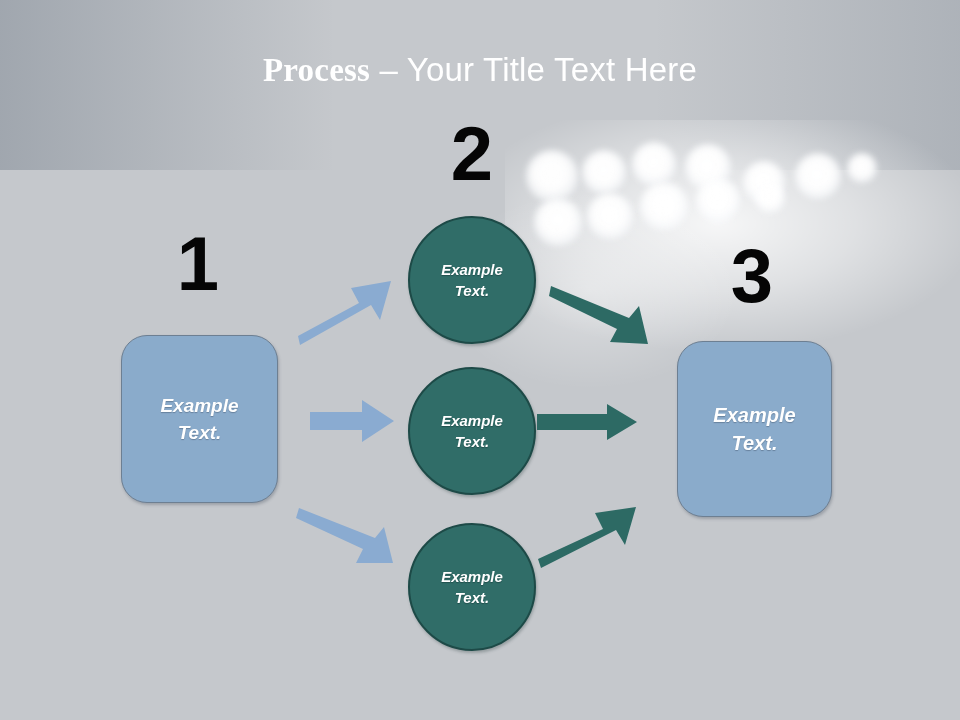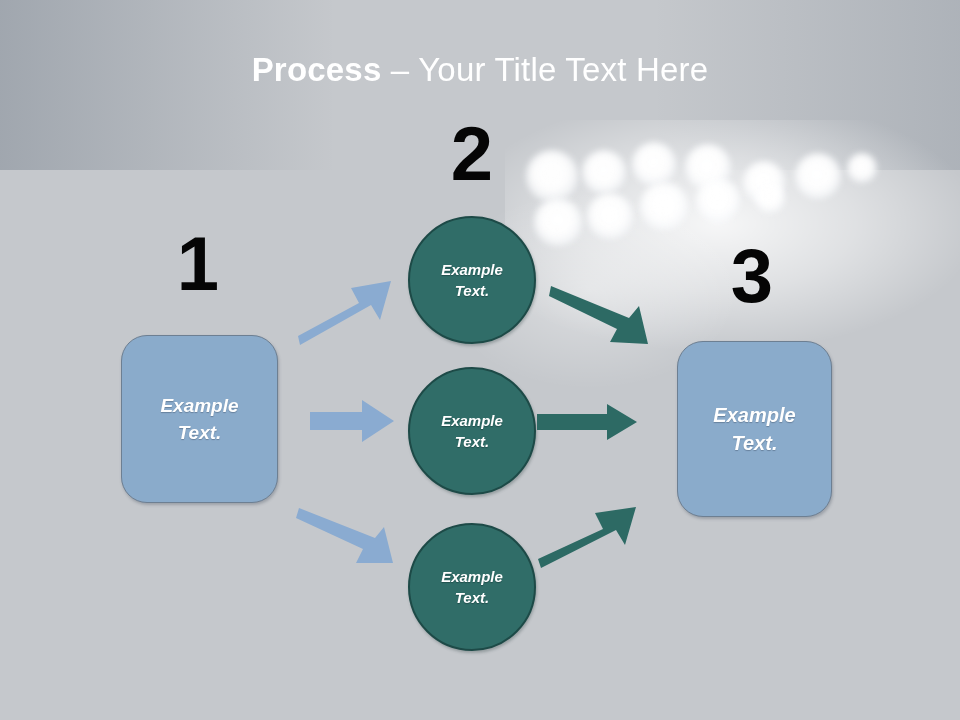--- a/index.html
+++ b/index.html
@@ -69,21 +69,21 @@
   
   #title {
     position:absolute; left:0; top:50px; width:960px;
     text-align:center;
     font-size:33px;
     line-height:40px;
     color:#ffffff;
     letter-spacing:.2px;
     white-space:nowrap;
   }
-  #title .t-bold { font-weight:bold; }
+  #title .t-bold { font-weight:bold;font-family:Liberation Serif, serif; }
   #title .t-reg  { font-weight:normal;margin-top:20px; }
 
   
   .step-num {
     position:absolute;
     font-weight:bold;
     color:#050505;
     font-size:76px;
     line-height:76px;
     text-align:center;

